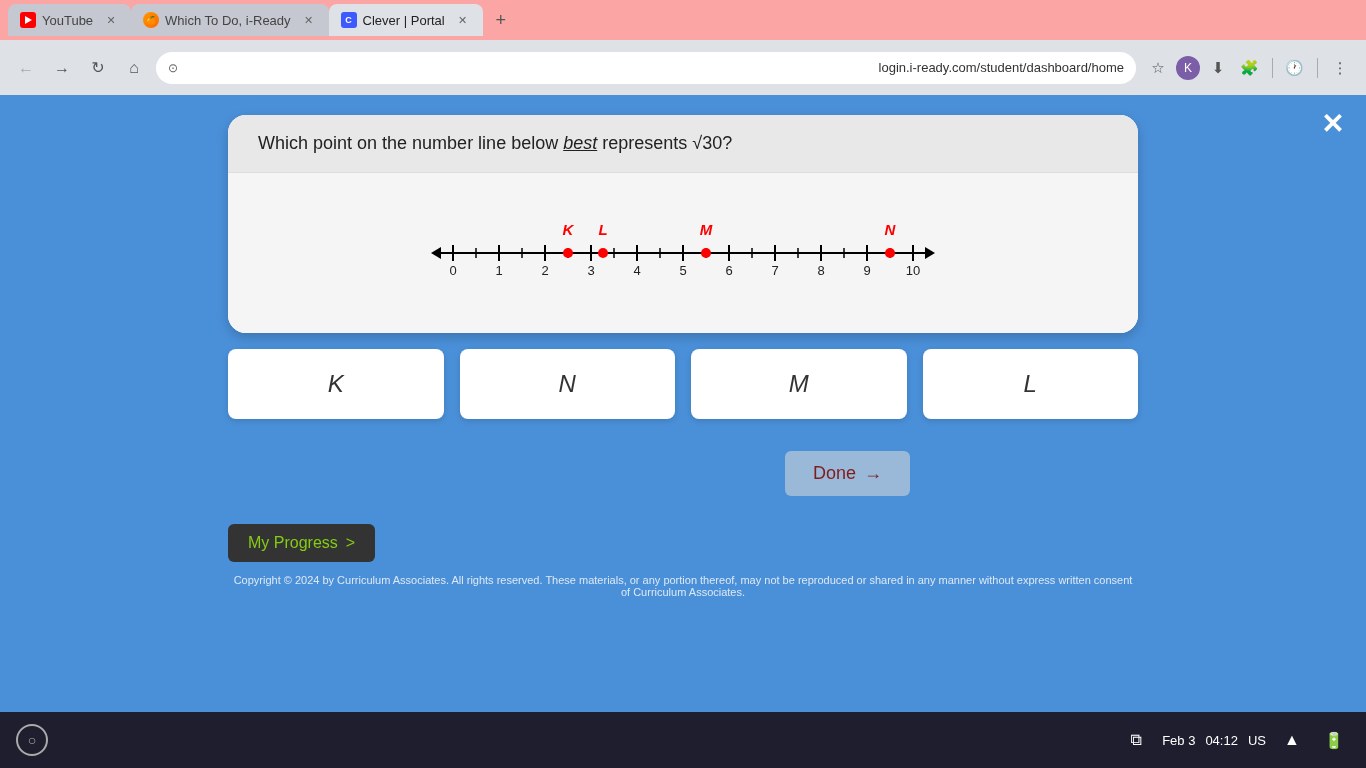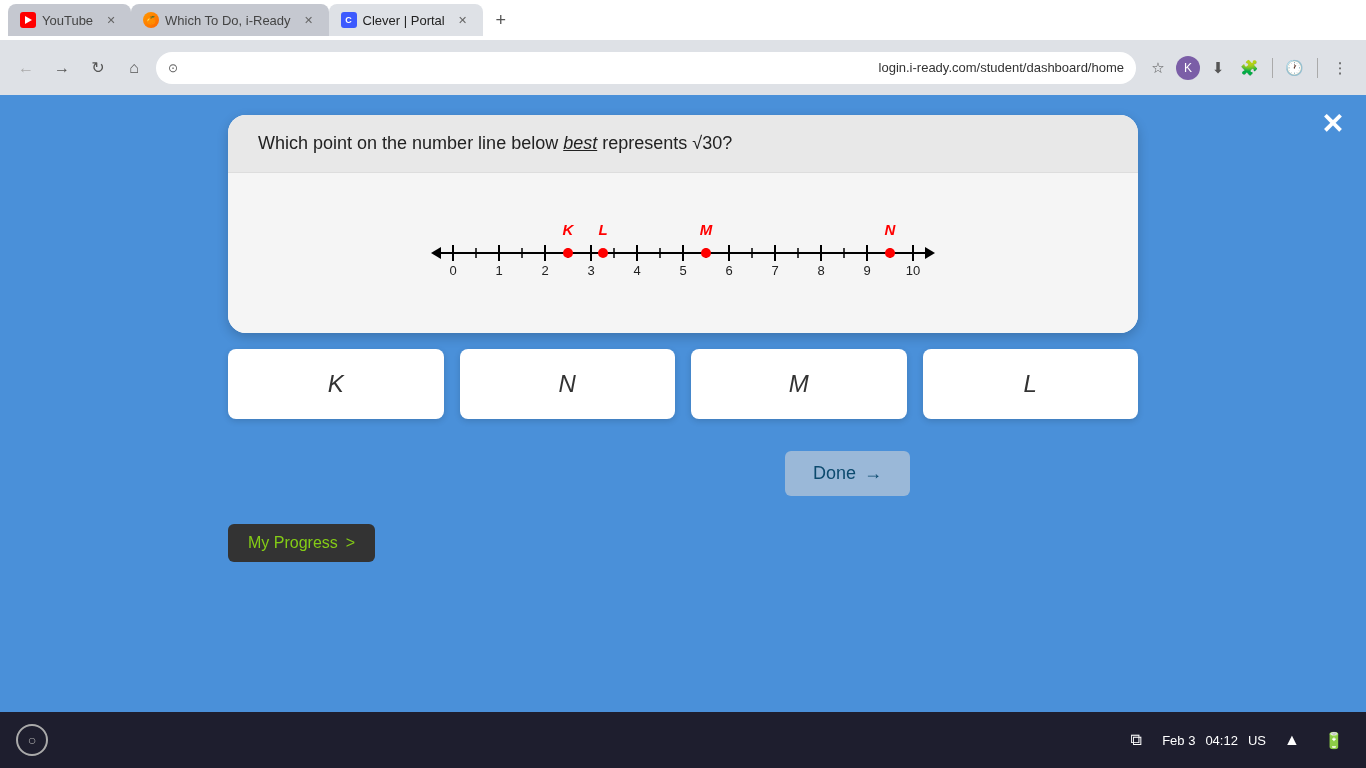--- a/index.html
+++ b/index.html
@@ -8,21 +8,21 @@
     
     .browser-chrome {
       width: 100%;
       background: #dee1e6;
       height: 95px;
     }
     .tab-bar {
       display: flex;
       align-items: center;
       height: 40px;
-      background: #ffffff;
+      background: #fca5a5;
       padding: 0 8px;
       gap: 0;
     }
     .tab {
       display: flex;
       align-items: center;
       height: 32px;
       padding: 0 12px;
       border-radius: 8px 8px 0 0;
       font-size: 13px;
@@ -218,21 +218,21 @@
       border: 2px solid transparent;
       transition: border-color 0.15s;
     }
 
     
     .done-btn {
       align-self: flex-end;
       margin-top: 16px;
       margin-right: 228px;
       background: #9ab8d8;
-      color: #0c4a6e;
+      color: #7f1d1d;
       border: none;
       border-radius: 6px;
       padding: 12px 28px;
       font-size: 18px;
       cursor: not-allowed;
       display: flex;
       align-items: center;
       gap: 8px;
     }
 
@@ -532,20 +532,21 @@
       </button>
     </div>
 
     <div style="width:910px; display:flex; justify-content:flex-start; margin-top:8px;">
       <button class="my-progress-btn">
         <span>My Progress</span>
         <span>&gt;</span>
       </button>
     </div>
 
+    <div class="copyright-text">Copyright © 2024 by Curriculum Associates. All rights reserved. These materials, or any portion thereof, may not be reproduced or shared in any manner without express written consent of Curriculum Associates.</div>
   </div>
 </div>
 
 <div class="taskbar">
   <div class="taskbar-left">
     <div class="taskbar-circle">○</div>
   </div>
 
 
   <div class="taskbar-right">

